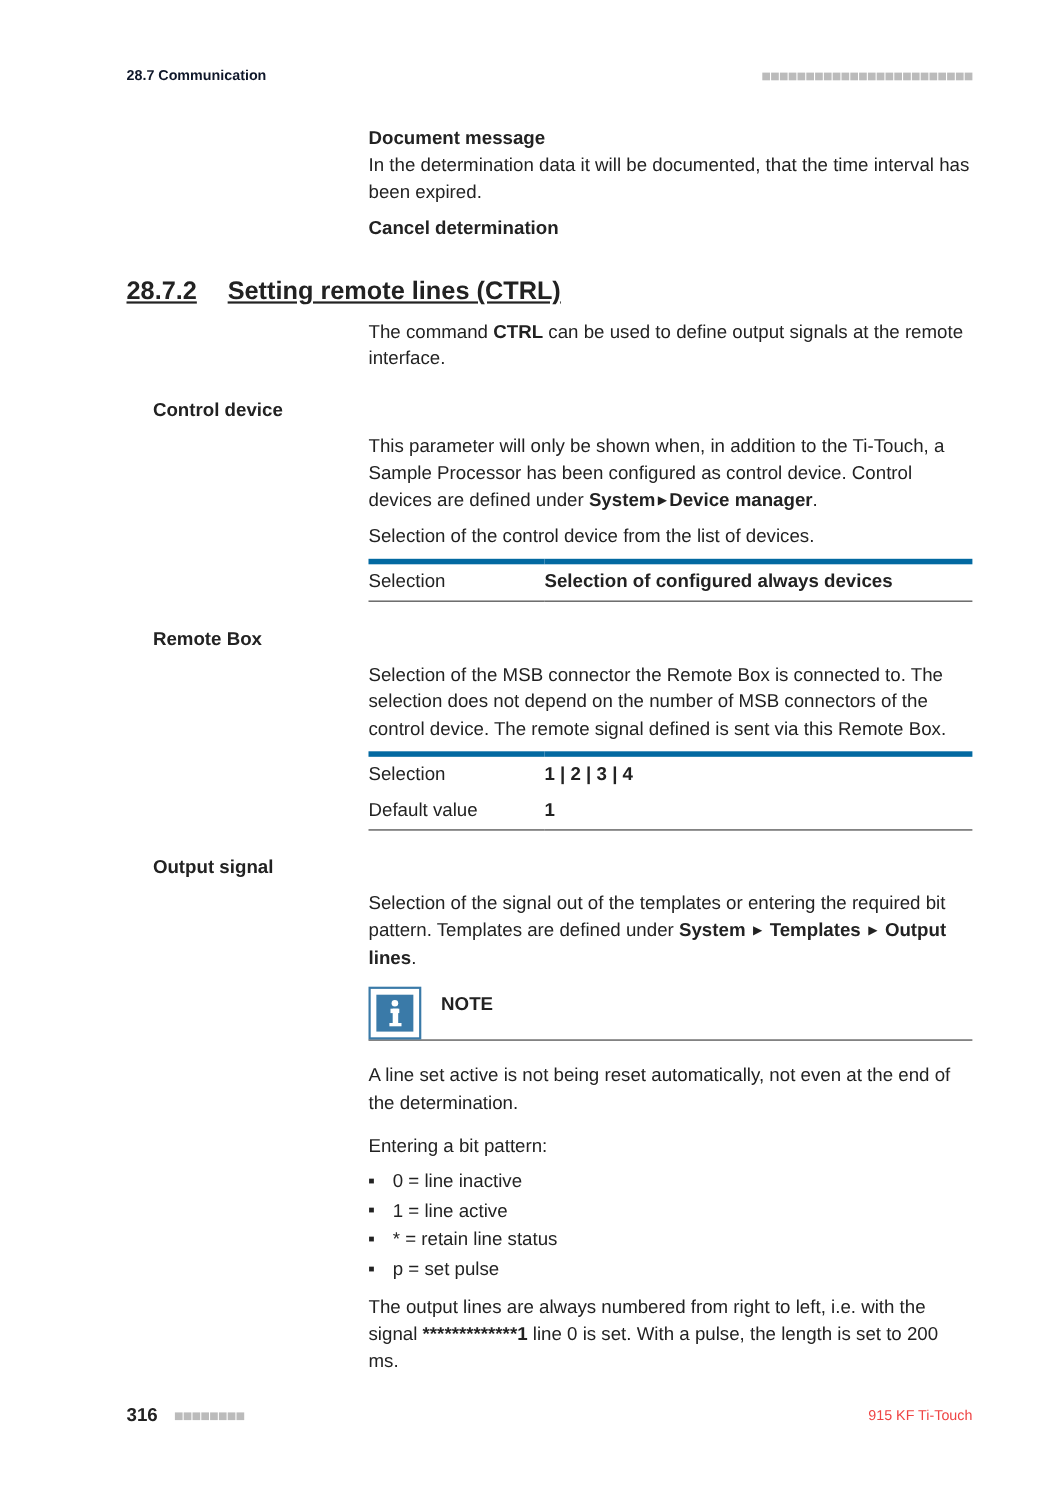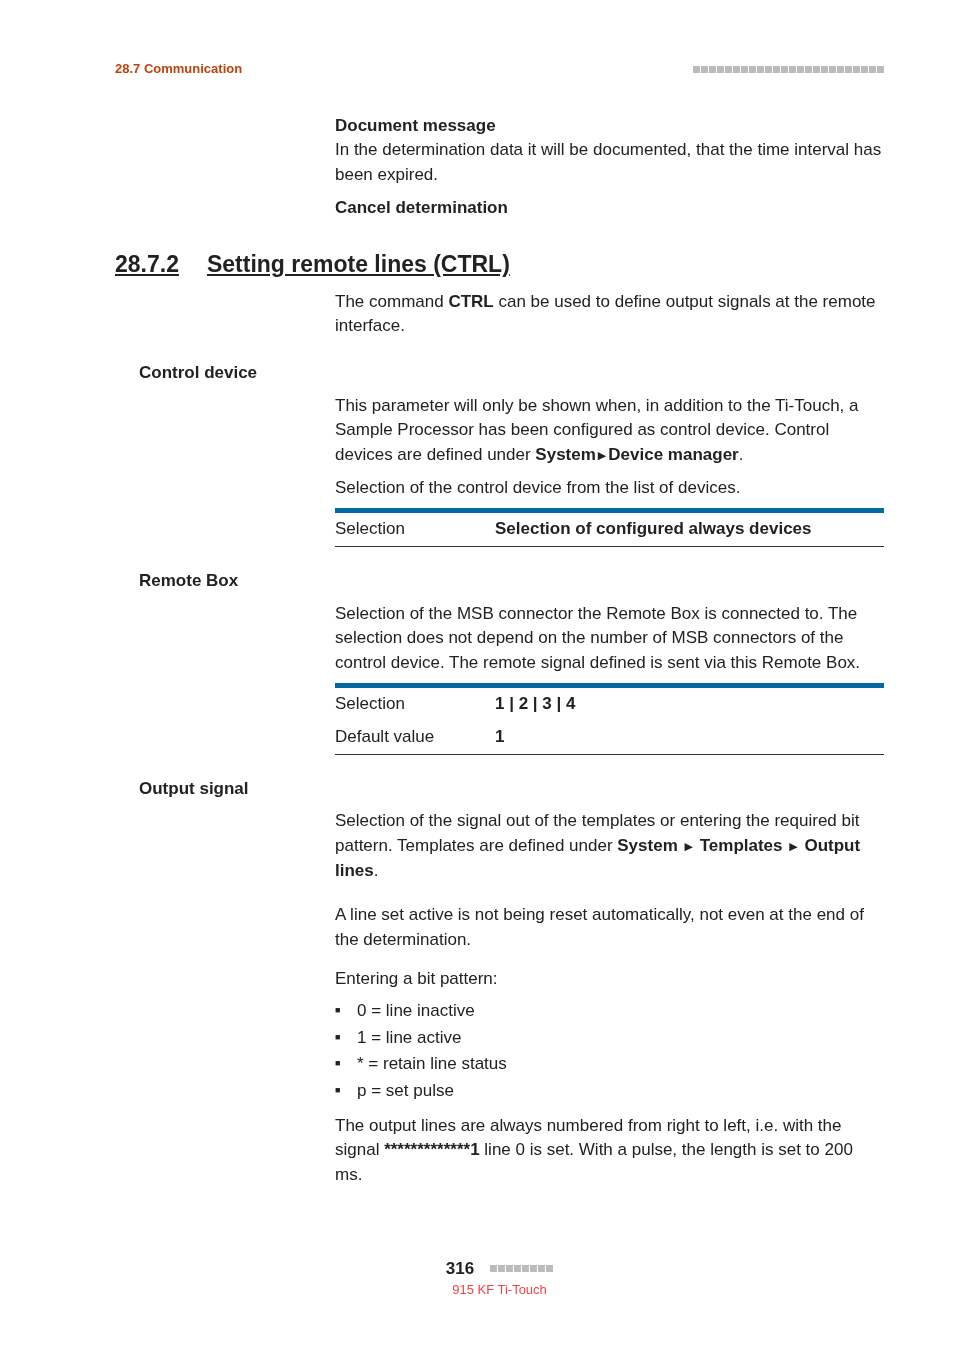--- a/index.html
+++ b/index.html
@@ -14,21 +14,21 @@
     font-size: 17px;
     line-height: 1.45;
   }
   .header {
     display: flex;
     justify-content: space-between;
     align-items: center;
     font-size: 13px;
     margin-bottom: 35px;
   }
-  .header-left { font-weight: bold; color: #c2410c; }
+  .header-left { font-weight: bold; color: #0f172a; }
   .boxes-row { display: flex; gap: 1px; }
   .box { width: 7px; height: 7px; background: #bbb; }
   .boxes-left { display: flex; gap: 1px; align-items: center; }
   .boxes-left .box { width: 7px; height: 7px; }
 
   .content-col { margin-left: 220px; }
 
   .def-title { font-weight: bold; margin-top: 4px; }
   .def-text { margin-bottom: 8px; }
 
@@ -98,21 +98,20 @@
 
   .footer {
     position: absolute;
     left: 115px;
     right: 70px;
     bottom: 50px;
     display: flex;
     justify-content: space-between;
     align-items: center;
     font-size: 13px;
-    flex-direction: column;
   }
   .page-num { font-weight: bold; font-size: 17px; margin-right: 8px; }
   .footer-left { display: flex; align-items: center; gap: 8px; }
   .footer-right { color: #ef4444; }
 
   .tri { display: inline-block; font-size: 11px; vertical-align: middle; margin: 0 2px; }
   .bold { font-weight: bold; }
 </style>
 </head>
 <body>
@@ -196,20 +195,32 @@
     </table>
 </div>
 
 <div class="sidebar-label">Output signal</div>
 <div class="content-col">
   <p class="para">
     <span>Selection of the signal out of the templates or entering the required bit pattern. Templates are defined under </span><span class="bold">System</span> <span class="tri">▶</span> <span class="bold">Templates</span> <span class="tri">▶</span> <span class="bold">Output lines</span><span>.</span>
   </p>
 
   <div class="note-block">
+    <div class="note-header">
+      <div class="note-icon">
+        <svg width="34" height="34" viewBox="0 0 34 34">
+          <rect x="0" y="0" width="34" height="34" fill="#3a7aa8"></rect>
+          <circle cx="17" cy="8" r="3" fill="#fff"></circle>
+          <rect x="13" y="13" width="8" height="4" fill="#fff"></rect>
+          <rect x="15" y="13" width="5" height="15" fill="#fff"></rect>
+          <rect x="12" y="26" width="11" height="3" fill="#fff"></rect>
+        </svg>
+      </div>
+      <div class="note-title">NOTE</div>
+    </div>
     <div class="note-body">A line set active is not being reset automatically, not even at the end of the determination.</div>
   </div>
 
   <p class="para">Entering a bit pattern:</p>
   <ul class="bullet-list">
     <li>0 = line inactive</li>
     <li>1 = line active</li>
     <li>* = retain line status</li>
     <li>p = set pulse</li>
   </ul>

